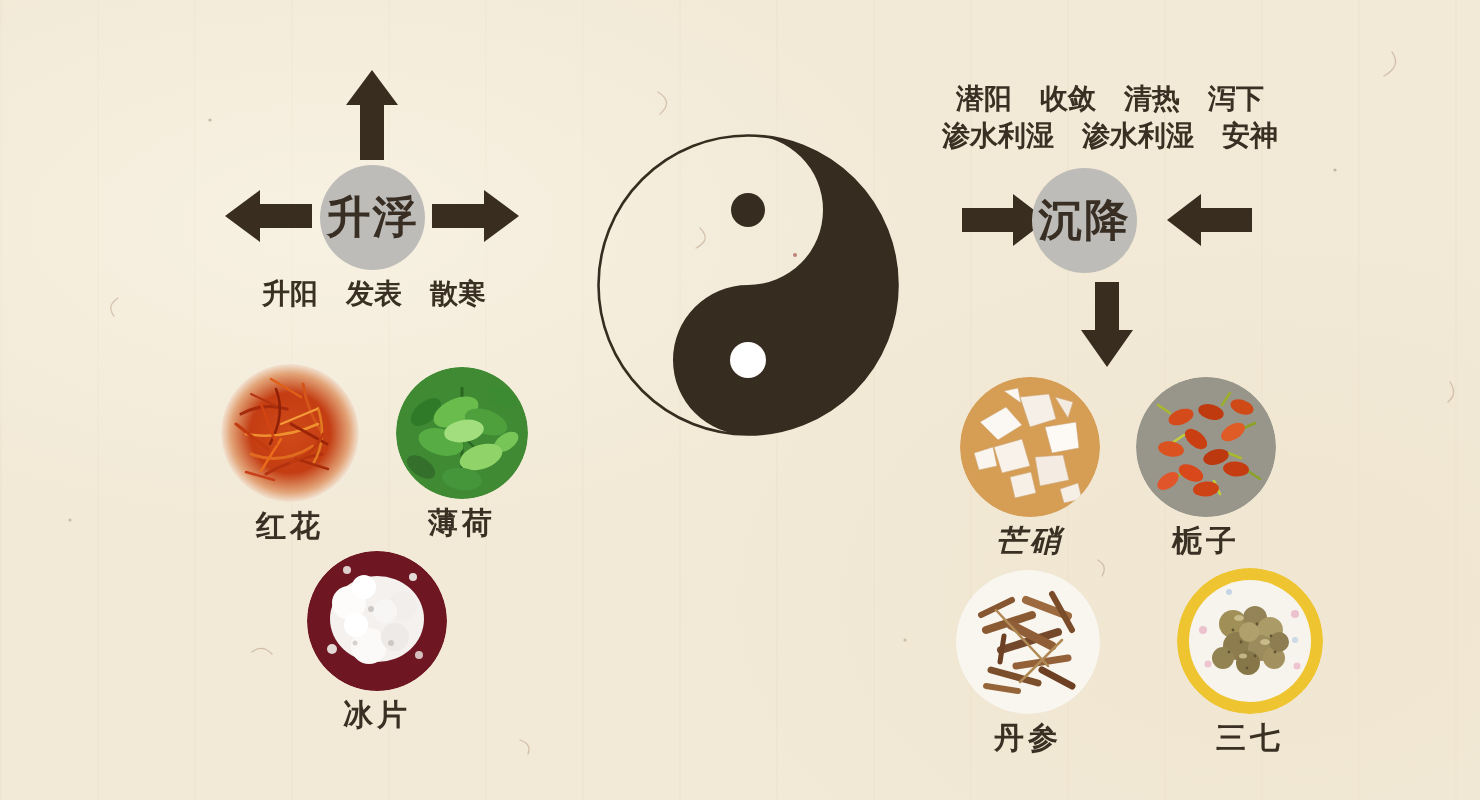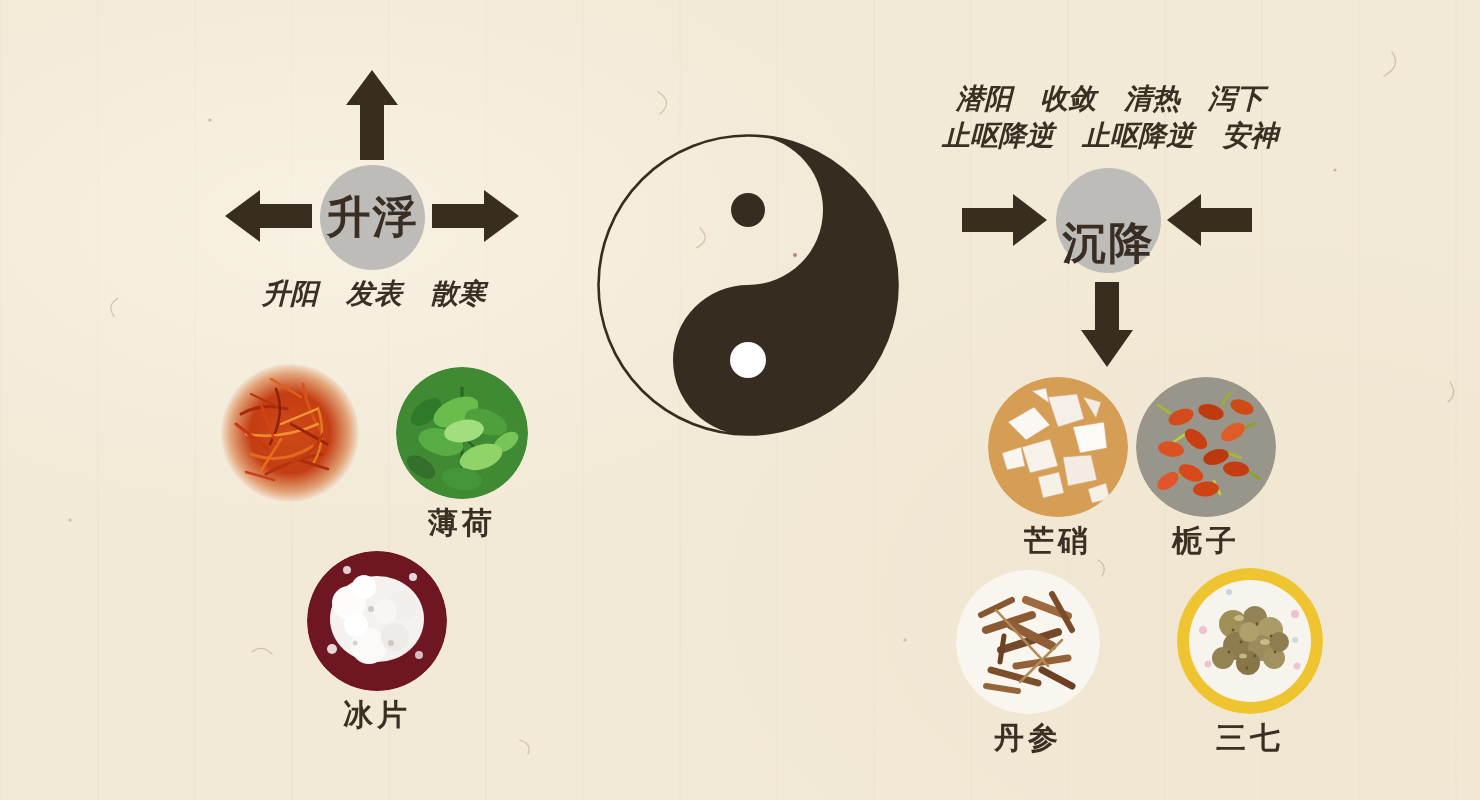--- a/index.html
+++ b/index.html
@@ -15,22 +15,22 @@
   }
   .layer{position:absolute;left:0;top:0;pointer-events:none;}
   .hub{
     position:absolute;border-radius:50%;background:#bdbcb8;
     display:flex;align-items:center;justify-content:center;
     font-size:44px;font-weight:700;letter-spacing:2px;color:#382e24;
   }
   .func{
     position:absolute;text-align:center;font-size:28px;font-weight:700;color:#3a2f23;
   }
-  .func-left{left:192px;top:276px;width:364px;line-height:35px;font-style:italic;}
-  .func-right{left:898px;top:80px;width:424px;line-height:37px;font-style:italic;}
+  .func-left{left:192px;top:276px;width:364px;line-height:35px;}
+  .func-right{left:898px;top:80px;width:424px;line-height:37px;}
   figure.herb{position:absolute;margin:0;text-align:center;}
   figure.herb svg{display:block;border-radius:50%;}
   figure.herb figcaption{margin-top:4px;font-size:30px;font-weight:700;color:#3a2f23;letter-spacing:4px;}
 </style>
 </head>
 <body>
 
 <div class="canvas">
 
   <svg class="layer" width="1480" height="800" viewBox="0 0 1480 800">
@@ -60,30 +60,30 @@
       <polygon points="519,216 484,190 484,204 432,204 432,228 484,228 484,242"></polygon>
       <polygon points="1047,220 1013,194 1013,208 962,208 962,232 1013,232 1013,246"></polygon>
       <polygon points="1167,220 1201,194 1201,208 1252,208 1252,232 1201,232 1201,246"></polygon>
       <polygon points="1107,367 1081,330 1095,330 1095,282 1119,282 1119,330 1133,330"></polygon>
     </g>
   </svg>
 
   <div class="hub" style="left:320px;top:165px;width:105px;height:105px;">
     <span>升浮</span>
   </div>
-  <div class="hub" style="left:1056px;top:168px;width:105px;height:105px;align-items:flex-end;">
+  <div class="hub" style="left:1032px;top:168px;width:105px;height:105px;">
     <span>沉降</span>
   </div>
 
   <div class="func func-left">
     <div>升阳　发表　散寒</div>
   </div>
   <div class="func func-right">
     <div>潜阳　收敛　清热　泻下</div>
-    <div>止呕降逆　止呕降逆　安神</div>
+    <div>渗水利湿　渗水利湿　安神</div>
   </div>
 
   <svg class="layer" style="left:595px;top:132px;" width="306" height="306" viewBox="0 0 306 306">
     <circle cx="153" cy="153" r="149.5" fill="none" stroke="#372c20" stroke-width="2.6"></circle>
     <path d="M153 3 A150 150 0 0 1 153 303 A75 75 0 0 1 153 153 A75 75 0 0 0 153 3 Z" fill="#372c20"></path>
     <circle cx="153" cy="78" r="17" fill="#372c20"></circle>
     <circle cx="153" cy="228" r="18" fill="#ffffff"></circle>
   </svg>
 
   <figure class="herb" style="left:221px;top:364px;width:138px;">
@@ -113,20 +113,21 @@
         <path d="M60 75 l-20 32" stroke="#e86c1c" stroke-width="2.5"></path>
         <path d="M96 45 l-36 15" stroke="#f59b3a" stroke-width="2"></path>
         <path d="M40 40 l15 40" stroke="#d24512" stroke-width="2.5"></path>
         <path d="M75 95 l32 10" stroke="#a82c0c" stroke-width="2.5"></path>
         <path d="M50 15 l30 18" stroke="#e05f18" stroke-width="2.5"></path>
         <path d="M102 70 q-10 22 -32 28" stroke="#c03a0f" stroke-width="3"></path>
         <path d="M30 30 l25 12" stroke="#b53410" stroke-width="2"></path>
         <path d="M25 108 l28 8" stroke="#c8401a" stroke-width="2.5"></path>
       </g>
     </svg>
+    <figcaption>红花</figcaption>
   </figure>
 
   <figure class="herb" style="left:396px;top:367px;width:132px;">
     <svg width="132" height="132" viewBox="0 0 132 132">
       <defs>
           <clipPath id="c-bh">
             <circle cx="66" cy="66" r="66"></circle>
           </clipPath>
         </defs>
       <circle cx="66" cy="66" r="66" fill="#3f8a33"></circle>
@@ -170,21 +171,21 @@
         <circle cx="40" cy="19" r="4" fill="#f2eeea" opacity=".85"></circle>
         <circle cx="112" cy="104" r="4" fill="#efe9e4" opacity=".8"></circle>
         <circle cx="64" cy="58" r="3" fill="rgba(160,150,145,.45)"></circle>
         <circle cx="84" cy="92" r="3" fill="rgba(160,150,145,.4)"></circle>
         <circle cx="48" cy="92" r="2.5" fill="rgba(160,150,145,.4)"></circle>
       </g>
     </svg>
     <figcaption>冰片</figcaption>
   </figure>
 
-  <figure class="herb" style="left:988px;top:377px;width:140px;">
+  <figure class="herb" style="left:960px;top:377px;width:140px;font-style:italic;">
     <svg width="140" height="140" viewBox="0 0 140 140">
       <defs>
           <clipPath id="c-mx">
             <circle cx="70" cy="70" r="70"></circle>
           </clipPath>
         </defs>
       <circle cx="70" cy="70" r="70" fill="#d69d54"></circle>
       <g clip-path="url(#c-mx)" stroke="rgba(205,170,125,.6)" stroke-width="1">
         <polygon points="20,45 46,30 62,48 38,63" fill="#fbf7f2"></polygon>
         <polygon points="60,20 89,17 96,42 70,50" fill="#f6efe7"></polygon>

